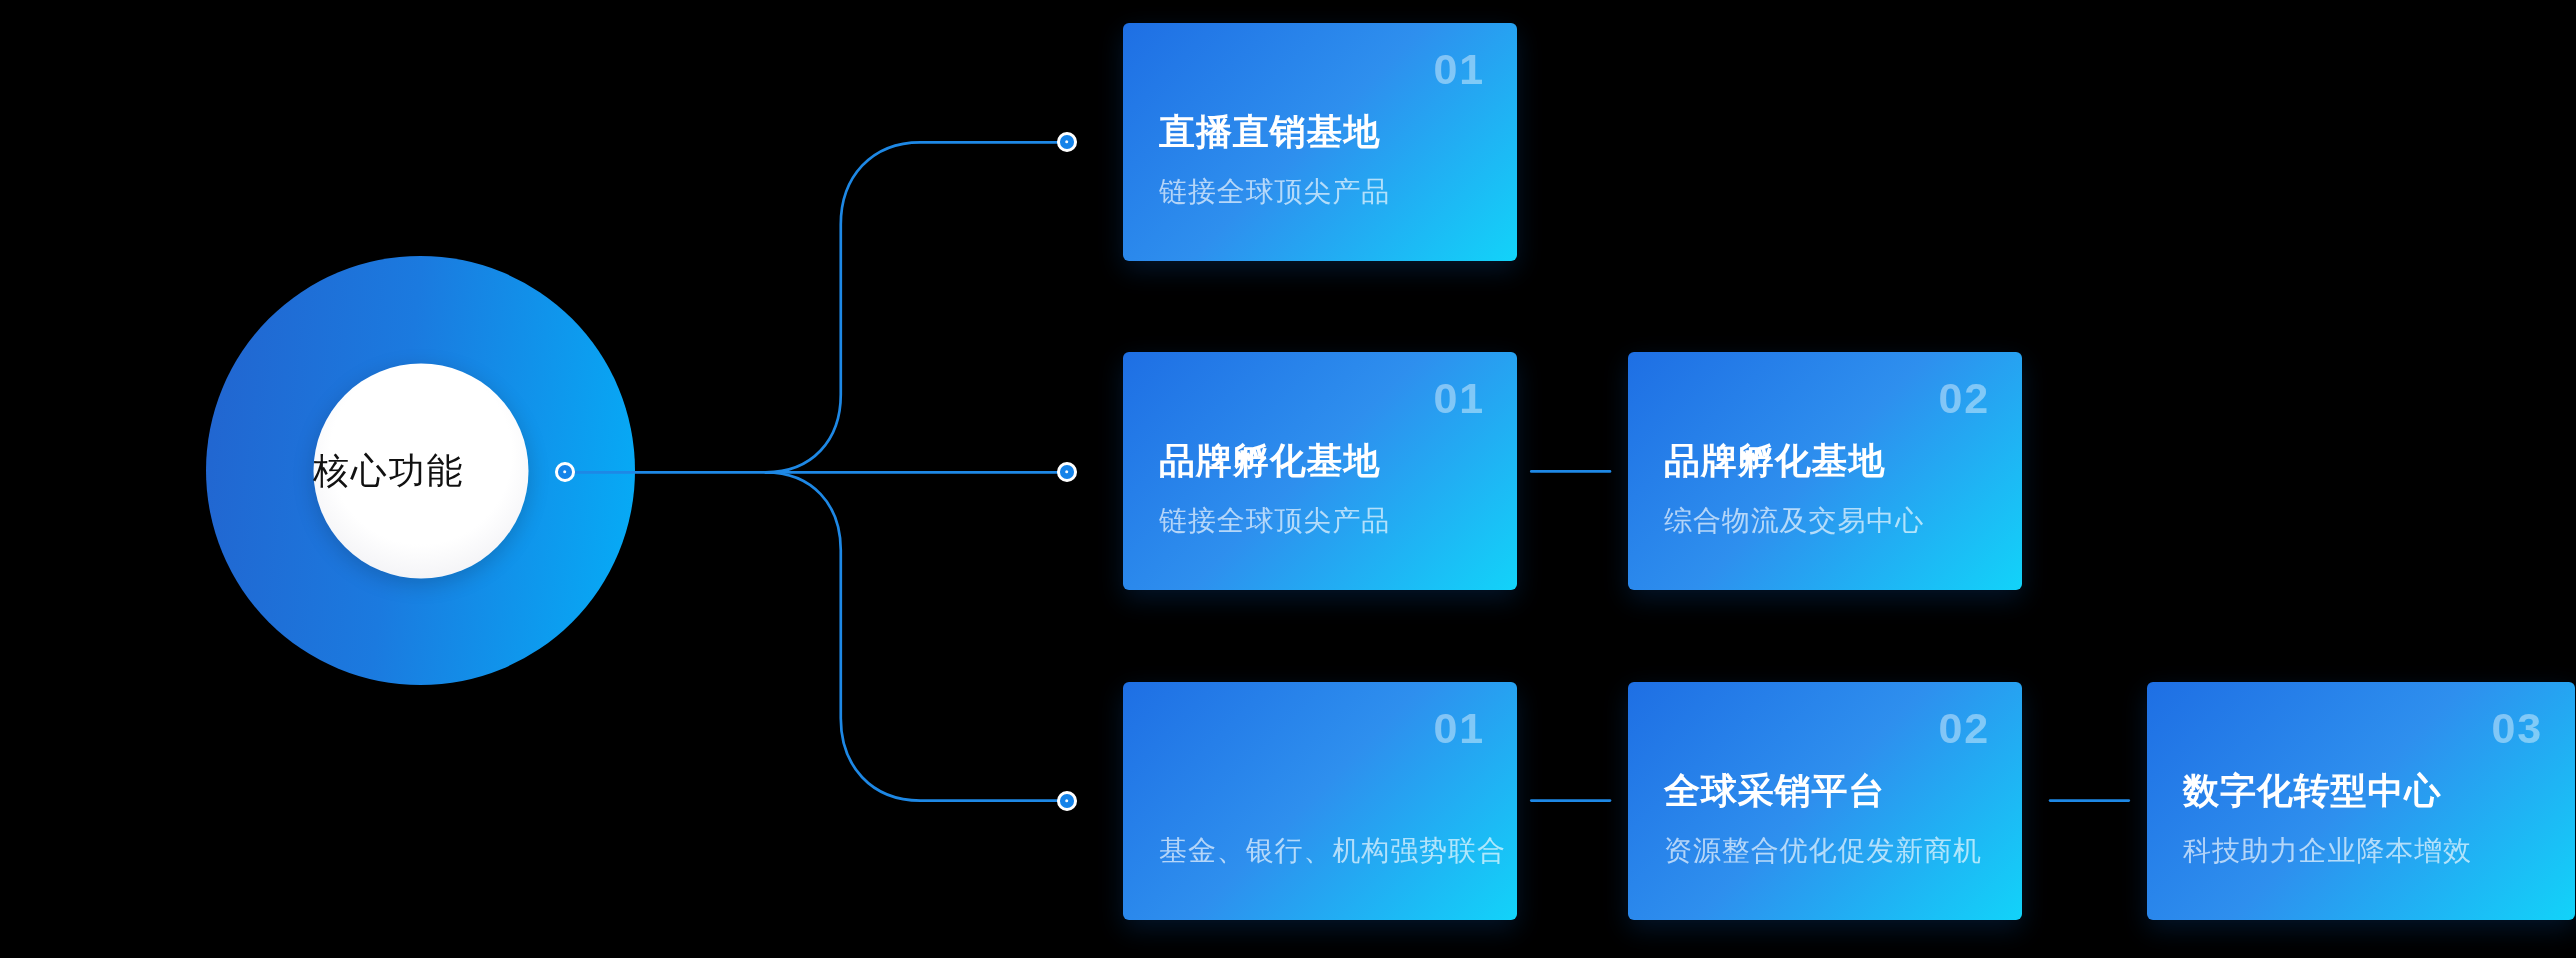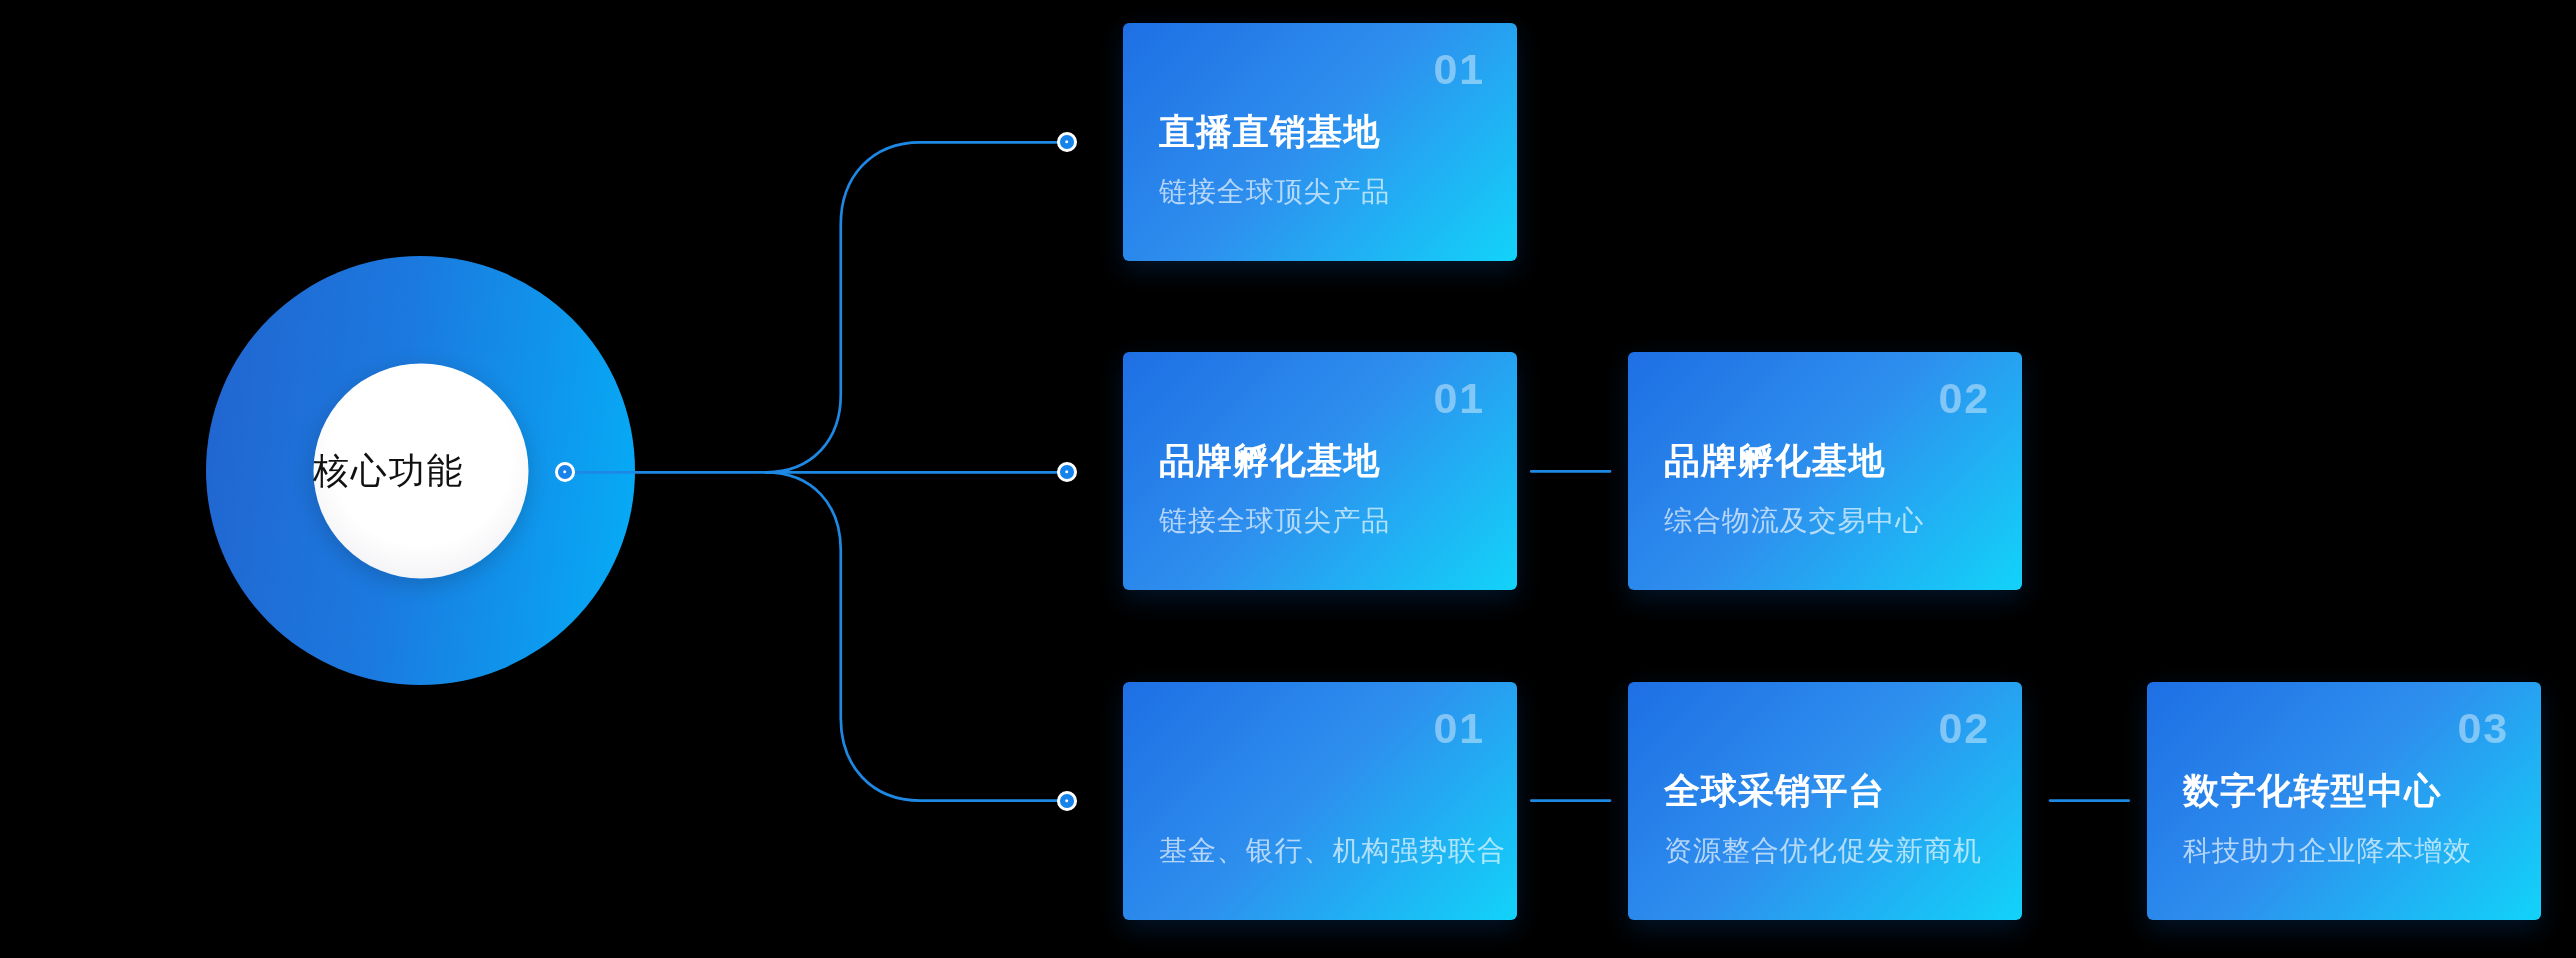--- a/index.html
+++ b/index.html
@@ -167,20 +167,20 @@
 
   <div class="card" style="left:1123px; top:682px;">
     <span class="num">01</span>
     <div class="subtitle">基金、银行、机构强势联合</div>
   </div>
   <div class="card" style="left:1628px; top:682px;">
     <span class="num">02</span>
     <div class="title">全球采销平台</div>
     <div class="subtitle">资源整合优化促发新商机</div>
   </div>
-  <div class="card" style="left:2147px; top:682px;">
+  <div class="card" style="left:2147px; top:682px;padding-left:34px;">
     <span class="num">03</span>
     <div class="title">数字化转型中心</div>
     <div class="subtitle">科技助力企业降本增效</div>
   </div>
 
 </div>
 
 
 </body></html>

